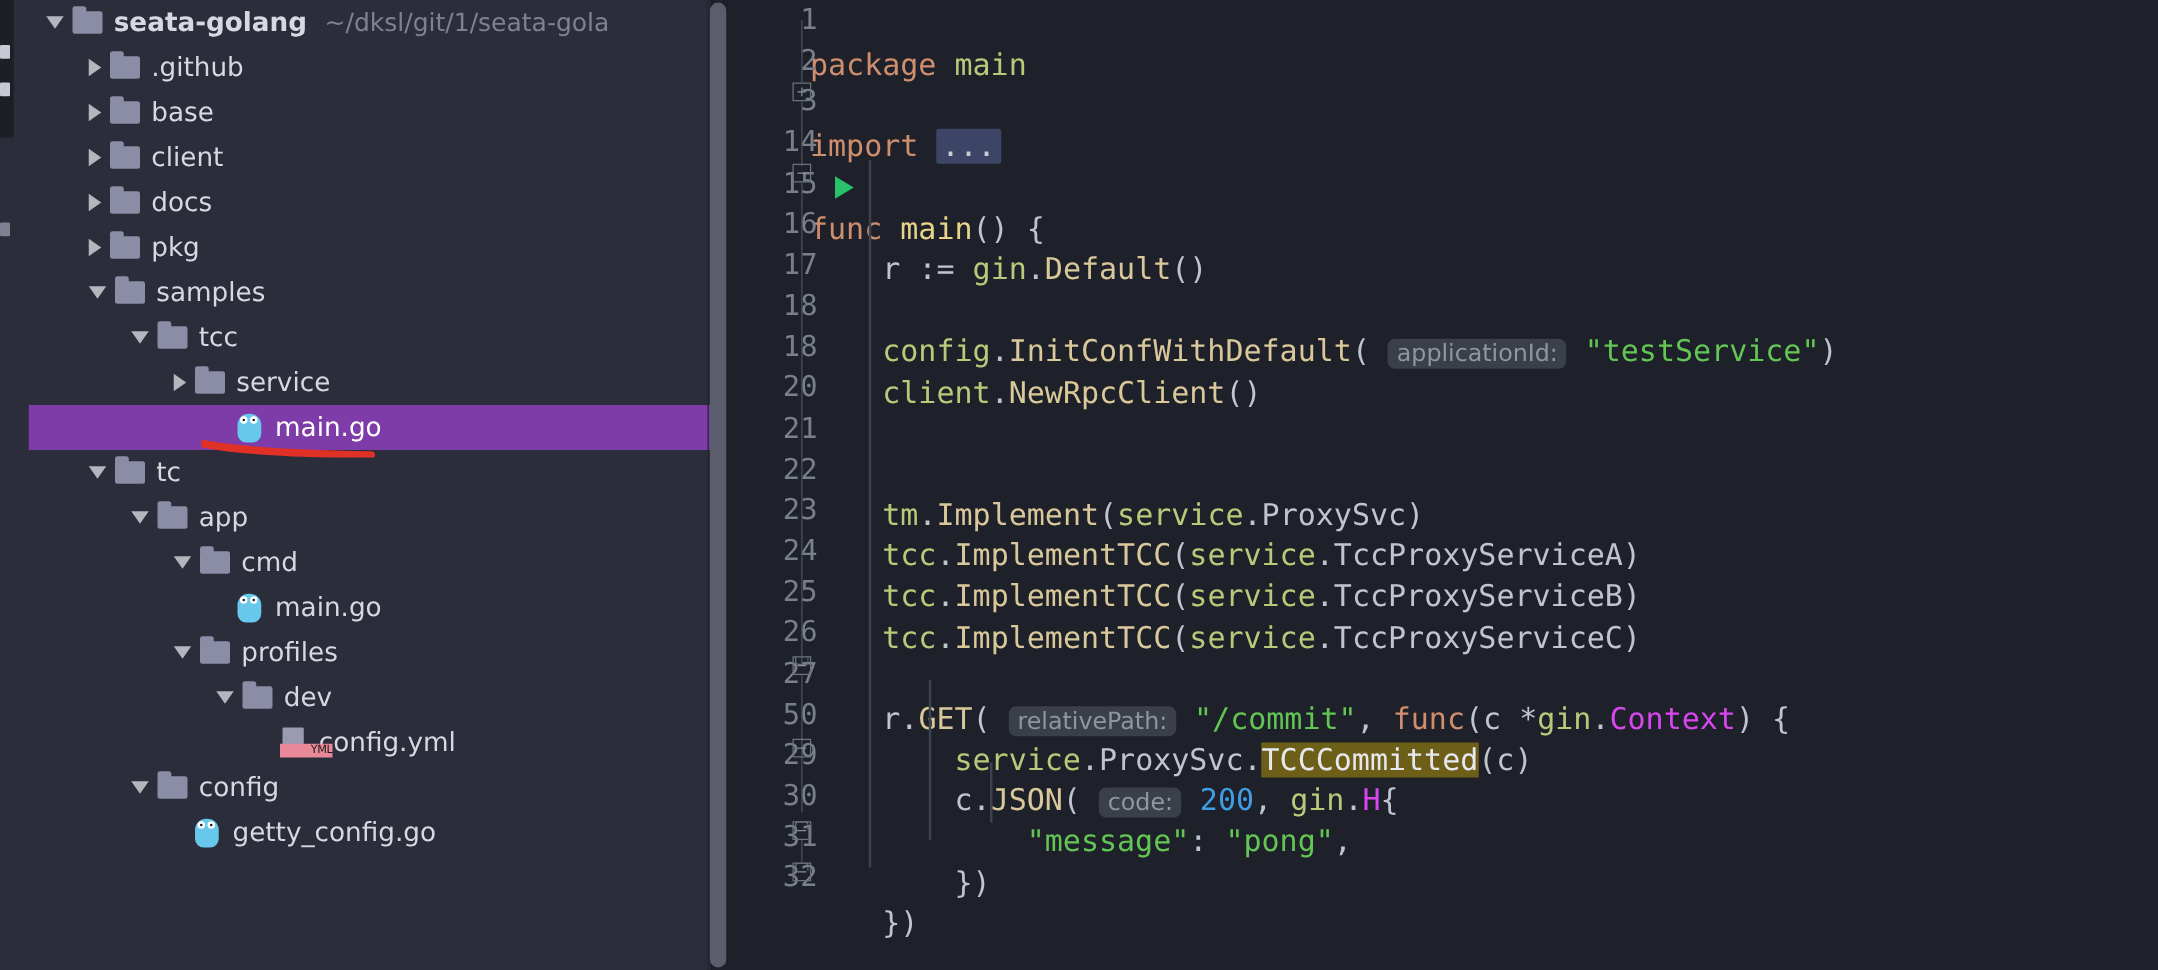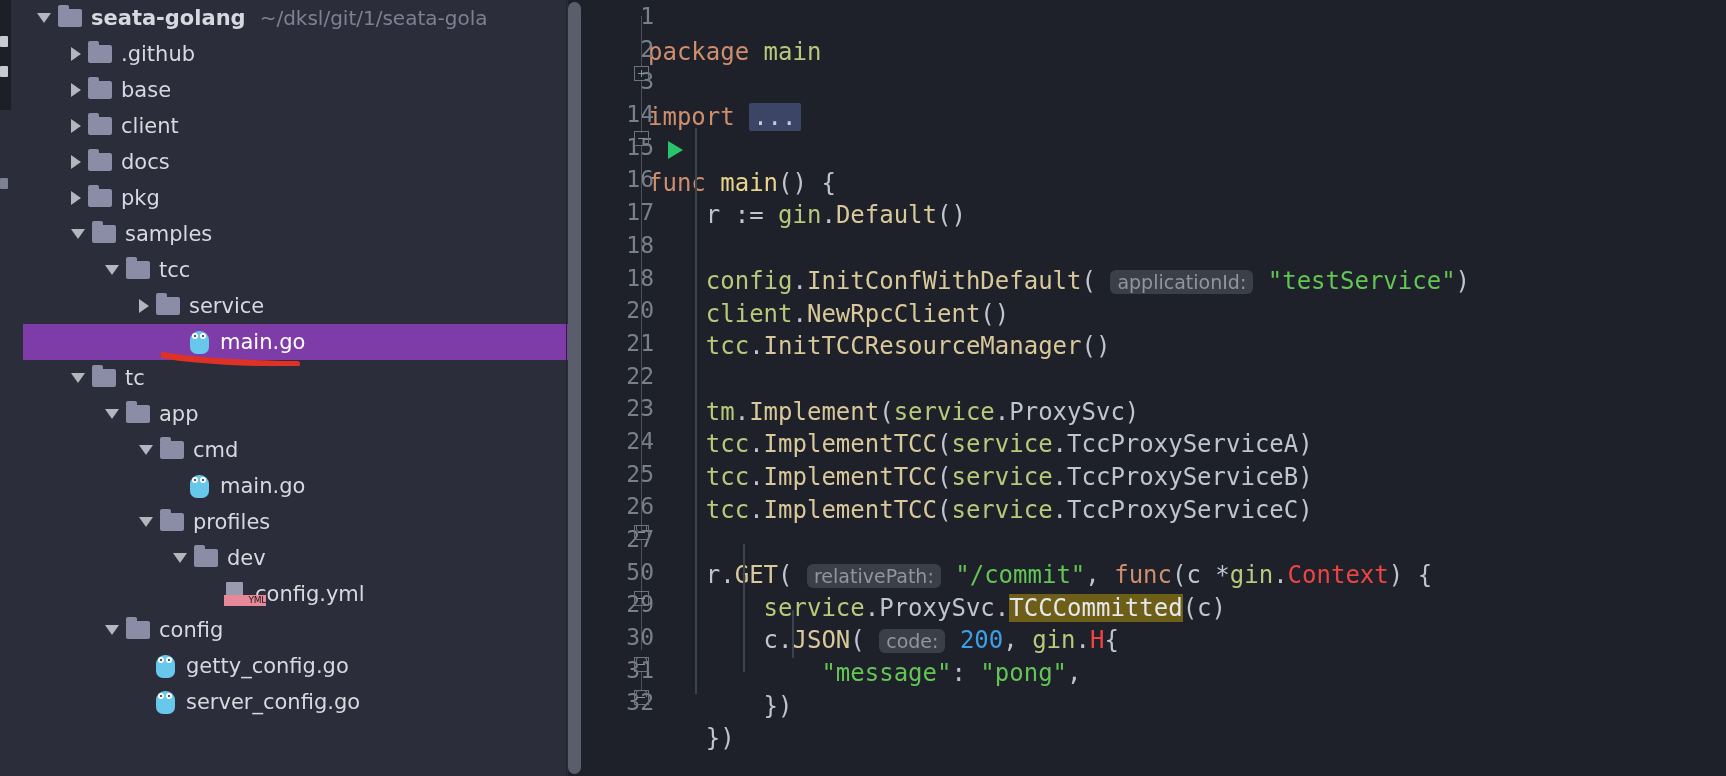--- a/index.html
+++ b/index.html
@@ -185,21 +185,21 @@
   
   .indent-guide {
     position: absolute; width: 1.5px; background: #3b4250;
   }
 
   
   .t-kw      { color: #cf8e6d; }
   .t-fn      { color: #d9c89a; }
   .t-ident   { color: #bfc4cf; }
   .t-pkg     { color: #b8c97a; }
-  .t-type    { color: #ef4444; }
+  .t-type    { color: #d946ef; }
   .t-str     { color: #62c554; }
   .t-num     { color: #3d9ee6; }
   .t-punct   { color: #bfc4cf; }
   .t-fnname  { color: #e8d48a; }
 
   .hint {
     background: #3b3f48; color: #9096a0;
     border-radius: 6px; padding: 1px 7px;
     font-family: "DejaVu Sans", sans-serif;
     font-size: 19px;
@@ -336,26 +336,20 @@
           <span style="display: inline-block; flex: 0 0 auto; width: 82px;"></span>
           <span class="arrow down"></span>
           <span class="folder"></span>
           <span class="tlabel">config</span>
         </div>
         <div class="trow">
           <span style="display: inline-block; flex: 0 0 auto; width: 116px;"></span>
           <span class="arrow none"></span>
           <span class="gopher"></span>
           <span class="tlabel">getty_config.go</span>
-        </div>
-        <div class="trow">
-          <span style="display: inline-block; flex: 0 0 auto; width: 116px;"></span>
-          <span class="arrow none"></span>
-          <span class="gopher"></span>
-          <span class="tlabel">server_config.go</span>
         </div>
       </div>
 
     <svg class="annotation" viewBox="0 0 140 14" preserveAspectRatio="none">
       <path d="M2,3 C30,9 80,11 136,12" stroke="#e03127" stroke-width="6" fill="none" stroke-linecap="round"></path>
     </svg>
   </div>
 
   <div class="sidebar-divider"></div>
   <div class="sb-scroll"></div>
@@ -364,21 +358,21 @@
     <div class="code-area" id="code">
         <div class="cline"><span class="lnum">1</span><span class="codetext"><span class="t-kw">package </span><span class="t-pkg">main</span></span></div>
         <div class="cline"><span class="lnum">2</span><span class="codetext"></span></div>
         <div class="cline"><span class="lnum">3</span><span class="codetext"><span class="t-kw">import </span><span class="collapsed">...</span></span></div>
         <div class="cline"><span class="lnum">14</span><span class="codetext"></span></div>
         <div class="cline"><span class="lnum">15</span><span class="runmark" style="left: 86px;"></span><span class="codetext"><span class="t-kw">func </span><span class="t-fnname">main</span><span class="t-punct">() {</span></span></div>
         <div class="cline"><span class="lnum">16</span><span class="codetext"><span class="t-ident">    r </span><span class="t-punct">:= </span><span class="t-pkg">gin</span><span class="t-punct">.</span><span class="t-fn">Default</span><span class="t-punct">()</span></span></div>
         <div class="cline"><span class="lnum">17</span><span class="codetext"></span></div>
         <div class="cline"><span class="lnum">18</span><span class="codetext"><span class="t-pkg">    config</span><span class="t-punct">.</span><span class="t-fn">InitConfWithDefault</span><span class="t-punct">(</span><span class="t-punct"> </span><span class="hint">applicationId:</span><span class="t-punct"> </span><span class="t-str">"testService"</span><span class="t-punct">)</span></span></div>
         <div class="cline"><span class="lnum">18</span><span class="codetext"><span class="t-pkg">    client</span><span class="t-punct">.</span><span class="t-fn">NewRpcClient</span><span class="t-punct">()</span></span></div>
-        <div class="cline"><span class="lnum">20</span><span class="codetext"><span class="t-pkg">    tcc</span><span class="t-punct">.</span><span class="t-fn">InitTCCResourceManager</span><span class="t-punct">()</span></span></div>
+        <div class="cline"><span class="lnum">20</span></div>
         <div class="cline"><span class="lnum">21</span><span class="codetext"></span></div>
         <div class="cline"><span class="lnum">22</span><span class="codetext"><span class="t-pkg">    tm</span><span class="t-punct">.</span><span class="t-fn">Implement</span><span class="t-punct">(</span><span class="t-pkg">service</span><span class="t-punct">.</span><span class="t-ident">ProxySvc</span><span class="t-punct">)</span></span></div>
         <div class="cline"><span class="lnum">23</span><span class="codetext"><span class="t-pkg">    tcc</span><span class="t-punct">.</span><span class="t-fn">ImplementTCC</span><span class="t-punct">(</span><span class="t-pkg">service</span><span class="t-punct">.</span><span class="t-ident">TccProxyServiceA</span><span class="t-punct">)</span></span></div>
         <div class="cline"><span class="lnum">24</span><span class="codetext"><span class="t-pkg">    tcc</span><span class="t-punct">.</span><span class="t-fn">ImplementTCC</span><span class="t-punct">(</span><span class="t-pkg">service</span><span class="t-punct">.</span><span class="t-ident">TccProxyServiceB</span><span class="t-punct">)</span></span></div>
         <div class="cline"><span class="lnum">25</span><span class="codetext"><span class="t-pkg">    tcc</span><span class="t-punct">.</span><span class="t-fn">ImplementTCC</span><span class="t-punct">(</span><span class="t-pkg">service</span><span class="t-punct">.</span><span class="t-ident">TccProxyServiceC</span><span class="t-punct">)</span></span></div>
         <div class="cline"><span class="lnum">26</span><span class="codetext"></span></div>
         <div class="cline"><span class="lnum">27</span><span class="codetext"><span class="t-ident">    r</span><span class="t-punct">.</span><span class="t-fn">GET</span><span class="t-punct">(</span><span class="t-punct"> </span><span class="hint">relativePath:</span><span class="t-punct"> </span><span class="t-str">"/commit"</span><span class="t-punct">, </span><span class="t-kw">func</span><span class="t-punct">(c *</span><span class="t-pkg">gin</span><span class="t-punct">.</span><span class="t-type">Context</span><span class="t-punct">) {</span></span></div>
         <div class="cline"><span class="lnum">50</span><span class="codetext"><span class="t-pkg">        service</span><span class="t-punct">.</span><span class="t-ident">ProxySvc</span><span class="t-punct">.</span><span class="searchhit">TCCCommitted</span><span class="t-punct">(c)</span></span></div>
         <div class="cline"><span class="lnum">29</span><span class="codetext"><span class="t-ident">        c</span><span class="t-punct">.</span><span class="t-fn">JSON</span><span class="t-punct">(</span><span class="t-punct"> </span><span class="hint">code:</span><span class="t-punct"> </span><span class="t-num">200</span><span class="t-punct">, </span><span class="t-pkg">gin</span><span class="t-punct">.</span><span class="t-type">H</span><span class="t-punct">{</span></span></div>
         <div class="cline"><span class="lnum">30</span><span class="codetext"><span class="t-punct">            </span><span class="t-str">"message"</span><span class="t-punct">: </span><span class="t-str">"pong"</span><span class="t-punct">,</span></span></div>

